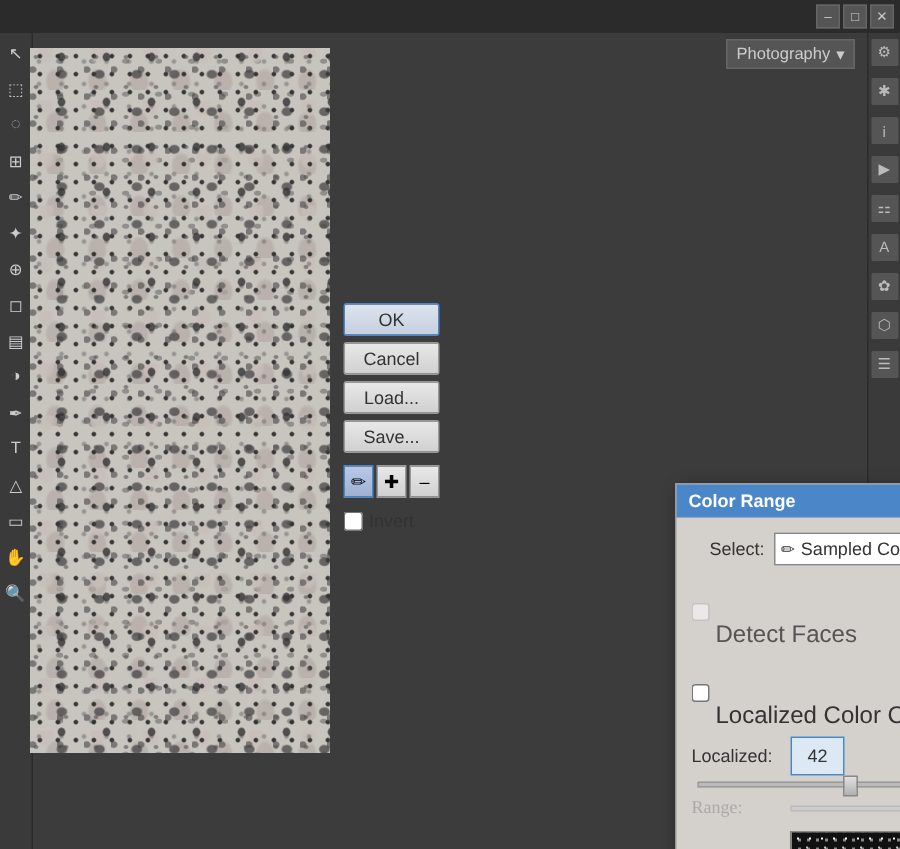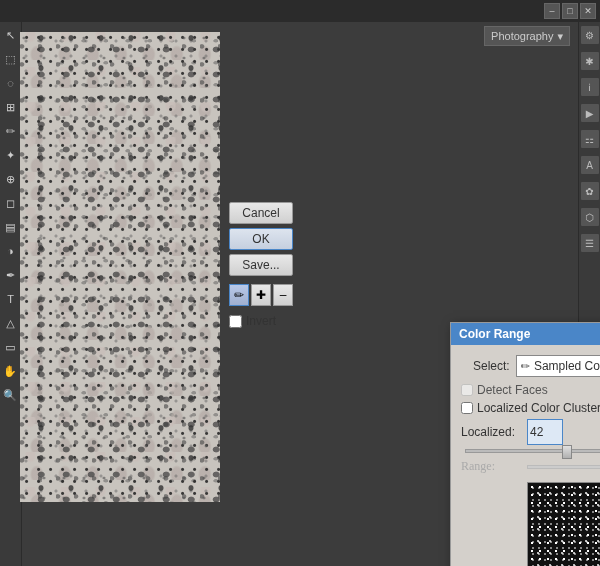--- a/index.html
+++ b/index.html
@@ -172,22 +172,23 @@
     .checkbox-row {
       display: flex;
       align-items: center;
       gap: 4px;
       margin-bottom: 4px;
     }
     .checkbox-row input[type="checkbox"] {
       width: 12px; height: 12px;
     }
     .checkbox-label {
-      font-size: 12px;
+      font-size: 16px;
       color: #555;
+      margin-top: 32px;
     }
     .checkbox-label-active {
       color: #333;
     }
 
     
     .fuzziness-row {
       display: flex;
       align-items: center;
       gap: 6px;
@@ -197,21 +198,21 @@
       font-size: 12px;
       color: #333;
       width: 60px;
     }
     .fuzz-input {
       width: 36px;
       height: 18px;
       border: 1px solid #4a86c8;
       background: #dde8f5;
       font-size: 12px;
-      text-align: left;
+      text-align: center;
       color: #333;
       padding: 12px 2px;
     }
 
     
     .slider-container {
       margin: 4px 0 6px 0;
       padding: 0 4px;
     }
     .slider-track {
@@ -468,22 +469,23 @@
 
         <div class="preview-area">
           <div class="preview-dots"></div>
         </div>
 
       </div>
 
     </div>
 
     <div class="dialog-buttons">
+      <button class="dlg-btn dlg-btn-ok">OK</button>
       <button class="dlg-btn">Cancel</button>
-      <button class="dlg-btn dlg-btn-ok">OK</button>
+      <button class="dlg-btn">Load...</button>
       <button class="dlg-btn">Save...</button>
 
       <div style="display:flex; gap:2px; margin-top:4px;">
         <div class="eyedropper-tool-btn active" title="Eyedropper">✏</div>
         <div class="eyedropper-tool-btn" title="Add to Sample">✚</div>
         <div class="eyedropper-tool-btn" title="Subtract from Sample">–</div>
       </div>
 
       <div class="invert-row">
         <input type="checkbox" style="">

